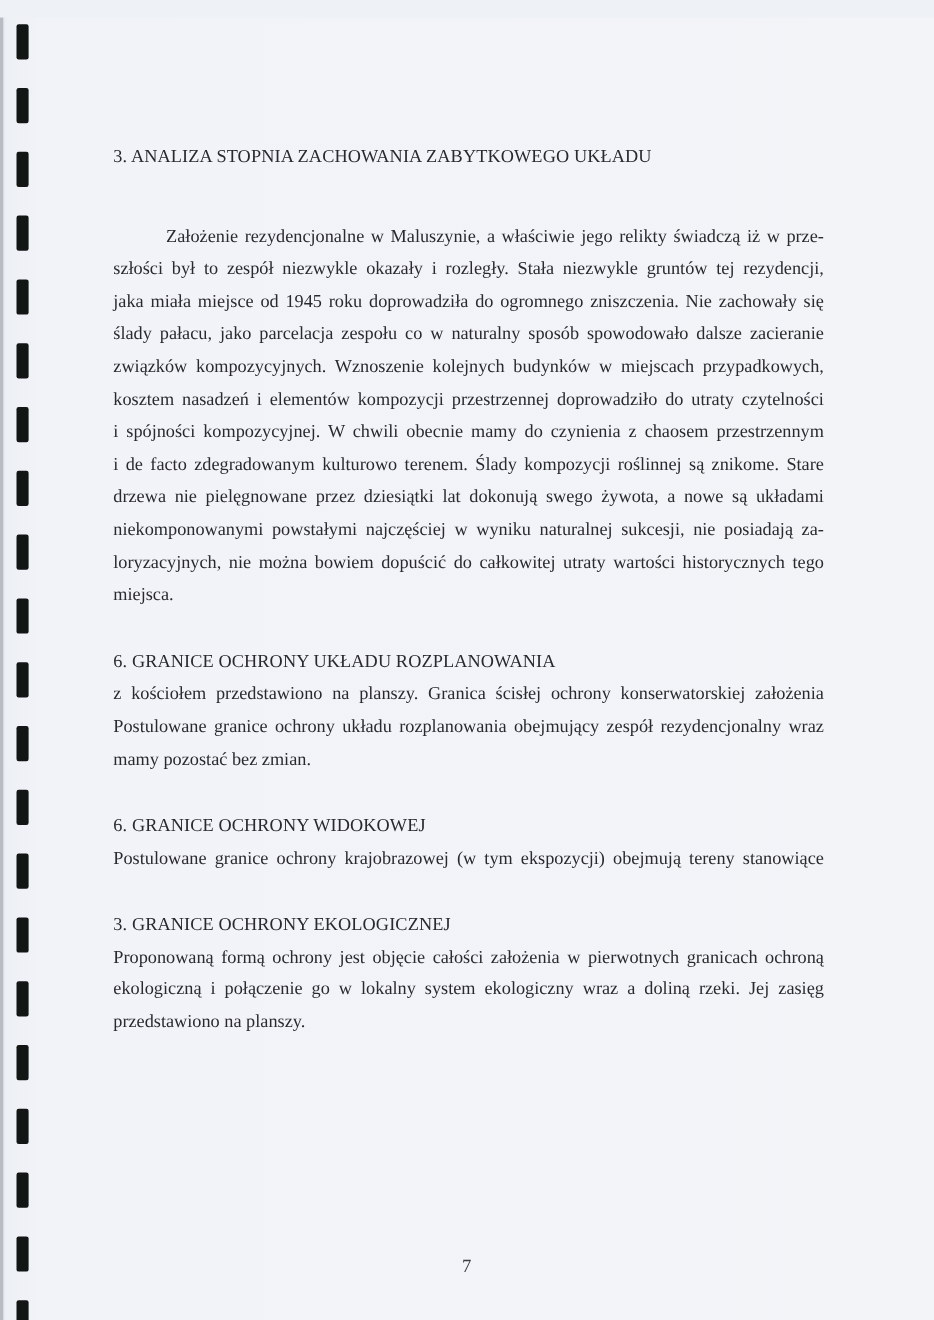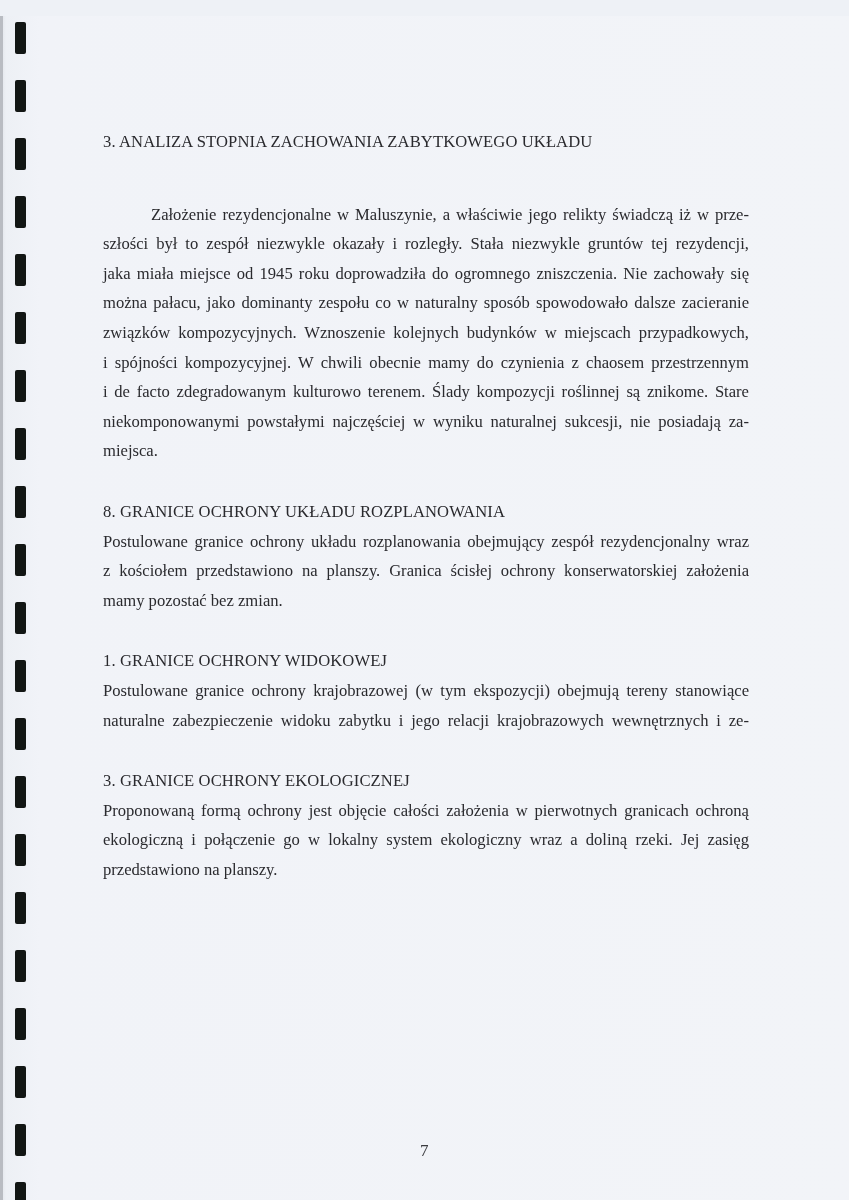--- a/index.html
+++ b/index.html
@@ -110,44 +110,46 @@
   <div class="content">
 
     <div class="line heading">3. ANALIZA STOPNIA  ZACHOWANIA  ZABYTKOWEGO  UKŁADU</div>
 
     <div class="gap-large"></div>
 
     <div>
       <span class="line justify indent">Założenie rezydencjonalne w Maluszynie, a właściwie jego relikty świadczą iż w prze-</span>
       <span class="line justify">szłości był to zespół niezwykle okazały i rozległy. Stała niezwykle gruntów tej rezydencji,</span>
       <span class="line justify">jaka miała miejsce od 1945 roku doprowadziła do ogromnego zniszczenia.  Nie zachowały się</span>
-      <span class="line justify">można pałacu, jako dominanty zespołu co w naturalny sposób spowodowało dalsze zacieranie</span>
+      <span class="line justify">ślady pałacu, jako parcelacja zespołu co w naturalny sposób spowodowało dalsze zacieranie</span>
       <span class="line justify">związków kompozycyjnych. Wznoszenie kolejnych budynków w miejscach przypadkowych,</span>
+      <span class="line justify">kosztem nasadzeń i elementów kompozycji przestrzennej doprowadziło do utraty czytelności</span>
       <span class="line justify">i spójności kompozycyjnej. W chwili obecnie mamy do czynienia z chaosem przestrzennym</span>
       <span class="line justify">i de facto zdegradowanym kulturowo terenem. Ślady kompozycji roślinnej są znikome. Stare</span>
+      <span class="line justify">drzewa nie pielęgnowane przez dziesiątki lat dokonują swego żywota, a nowe są układami</span>
       <span class="line justify">niekomponowanymi powstałymi najczęściej w wyniku naturalnej sukcesji, nie posiadają za-</span>
+      <span class="line justify">loryzacyjnych, nie można bowiem dopuścić do całkowitej utraty wartości historycznych tego</span>
       <span class="line">miejsca.</span>
     </div>
 
     <div class="gap-mid"></div>
 
 
     <div>
-      <div class="line heading">8. GRANICE OCHRONY UKŁADU ROZPLANOWANIA</div>
+      <div class="line heading">6. GRANICE OCHRONY UKŁADU ROZPLANOWANIA</div>
+      <span class="line justify">z kościołem przedstawiono na planszy. Granica ścisłej ochrony konserwatorskiej założenia</span>
       <span class="line justify">Postulowane granice ochrony układu rozplanowania obejmujący zespół rezydencjonalny wraz</span>
-      <span class="line justify">z kościołem przedstawiono na planszy. Granica ścisłej ochrony konserwatorskiej założenia</span>
       <span class="line">mamy pozostać bez zmian.</span>
     </div>
 
     <div class="gap-mid"></div>
 
     <div>
-      <div class="line heading">1. GRANICE OCHRONY WIDOKOWEJ</div>
+      <div class="line heading">6. GRANICE OCHRONY WIDOKOWEJ</div>
       <span class="line justify">Postulowane granice ochrony krajobrazowej (w tym ekspozycji) obejmują tereny stanowiące</span>
-      <span class="line justify">naturalne zabezpieczenie widoku zabytku i jego relacji krajobrazowych wewnętrznych i ze-</span>
     </div>
 
     <div class="gap-mid"></div>
 
     <div>
       <div class="line heading">3. GRANICE OCHRONY EKOLOGICZNEJ</div>
       <span class="line justify">Proponowaną formą ochrony jest objęcie całości założenia w pierwotnych granicach ochroną</span>
       <span class="line justify">ekologiczną i połączenie go w lokalny system ekologiczny wraz a doliną rzeki. Jej zasięg</span>
       <span class="line">przedstawiono na planszy.</span>
     </div>

